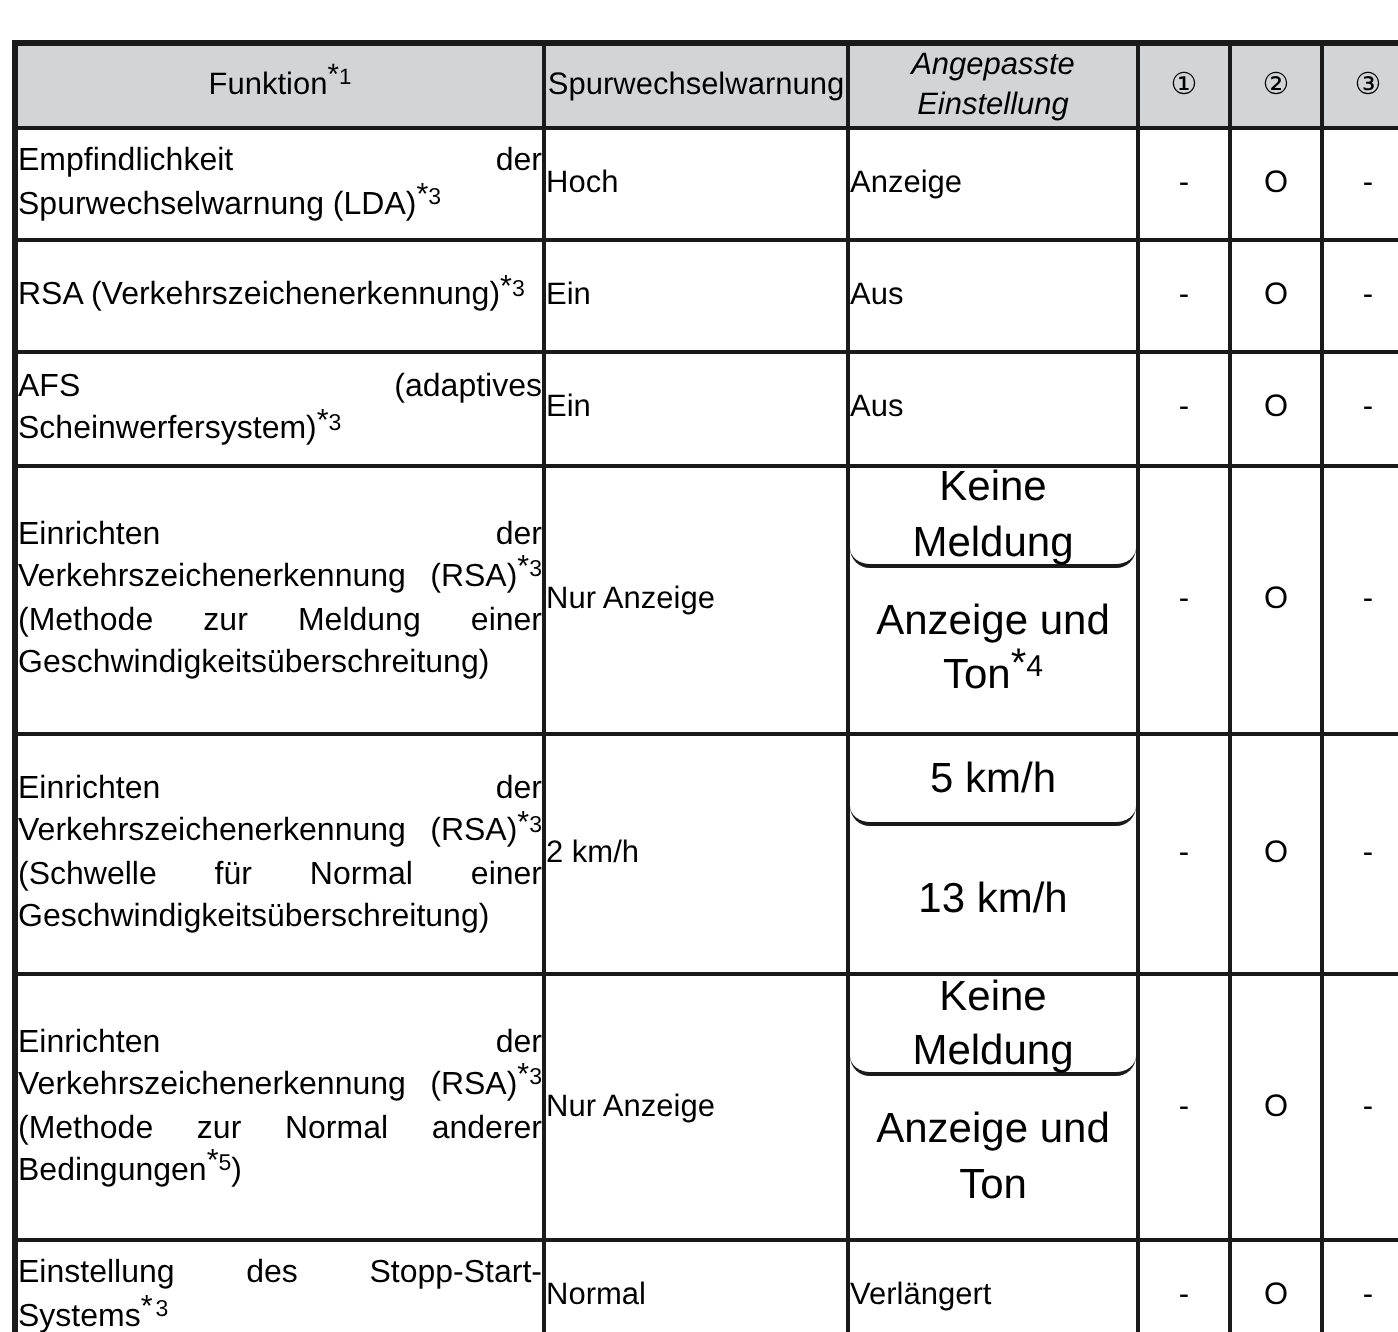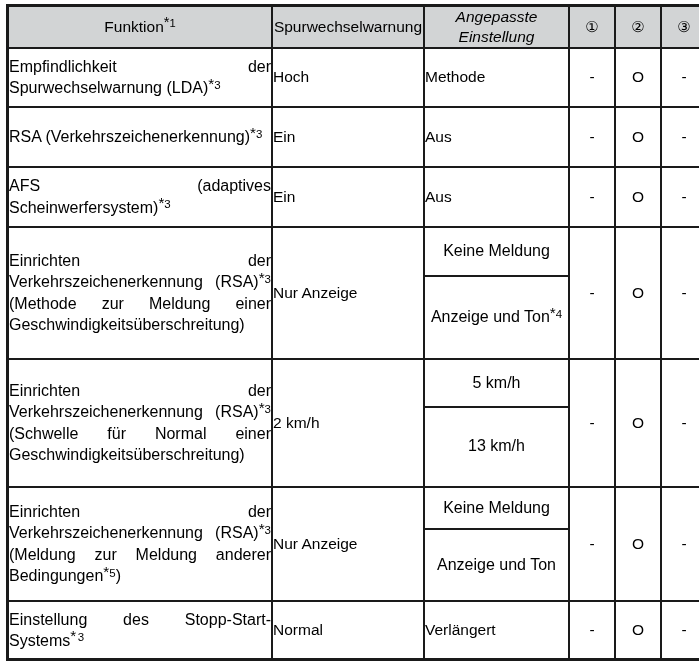--- a/index.html
+++ b/index.html
@@ -12,21 +12,21 @@
     height: 666px;
     font-family: "Liberation Sans", sans-serif;
     color: #000000;
     overflow: hidden;
   }
 
   #table-wrap {
     box-sizing: border-box;
     width: 699px;
     height: 666px;
-    padding: 4px 5px 5px 6px;
+    padding: 20px 5px 5px 6px;
   }
 
   table.settings-table {
     width: 688px;
     height: 657px;
     border-collapse: collapse;
     table-layout: fixed;
     border: 3px solid #1a1a1a;
     background: #ffffff;
   }
@@ -86,23 +86,24 @@
     padding: 0;
     vertical-align: top;
   }
   td.split-cell .sub {
     box-sizing: border-box;
     width: 100%;
     display: flex;
     align-items: center;
     justify-content: center;
     text-align: center;
-    font-size: 16px;
+    font-size: 21px;
     line-height: 1.3;
     padding: 4px 5px;
+    border-radius: 10px;
   }
   td.split-cell .sub.first {
     border-bottom: 2px solid #1a1a1a;
   }
 
   sup.fn {
     font-size: 0.72em;
     vertical-align: baseline;
     position: relative;
     top: -0.42em;
@@ -125,21 +126,21 @@
         <th class="col-custom">Angepasste Einstellung</th>
         <th class="col-mark"><span class="circled">①</span></th>
         <th class="col-mark"><span class="circled">②</span></th>
         <th class="col-mark"><span class="circled">③</span></th>
       </tr>
     </thead>
     <tbody id="table-body">
         <tr style="height: 8.9%;">
           <td class="func-cell"><span>Empfindlichkeit der Spurwechselwarnung (LDA)</span><sup class="fn"><span class="star">*</span><span>3</span></sup></td>
           <td class="center-cell">Hoch</td>
-          <td class="center-cell"><span>Methode</span></td>
+          <td class="center-cell"><span>Anzeige</span></td>
           <td class="mark-cell">-</td>
           <td class="mark-cell">O</td>
           <td class="mark-cell">-</td>
         </tr>
         <tr style="height: 8.9%;">
           <td class="func-cell"><span>RSA (Verkehrszeichenerkennung)</span><sup class="fn"><span class="star">*</span><span>3</span></sup></td>
           <td class="center-cell">Ein</td>
           <td class="center-cell"><span>Aus</span></td>
           <td class="mark-cell">-</td>
           <td class="mark-cell">O</td>
@@ -177,21 +178,21 @@
             </div>
             <div class="sub" style="height:62%">
               <span>13 km/h</span>
             </div>
           </td>
           <td class="mark-cell">-</td>
           <td class="mark-cell">O</td>
           <td class="mark-cell">-</td>
         </tr>
         <tr style="height: 17.1%;">
-          <td class="func-cell"><span>Einrichten der Verkehrszeichenerkennung (RSA)</span><sup class="fn"><span class="star">*</span><span>3</span></sup> <span>(Meldung zur Meldung anderer Bedingungen</span><sup class="fn"><span class="star">*</span><span>5</span></sup>)</td>
+          <td class="func-cell"><span>Einrichten der Verkehrszeichenerkennung (RSA)</span><sup class="fn"><span class="star">*</span><span>3</span></sup> <span>(Methode zur Normal anderer Bedingungen</span><sup class="fn"><span class="star">*</span><span>5</span></sup>)</td>
           <td class="center-cell">Nur Anzeige</td>
           <td class="split-cell">
             <div class="sub first" style="height:38%">
               <span>Keine Meldung</span>
             </div>
             <div class="sub" style="height:62%">
               <span>Anzeige und Ton</span>
             </div>
           </td>
           <td class="mark-cell">-</td>

